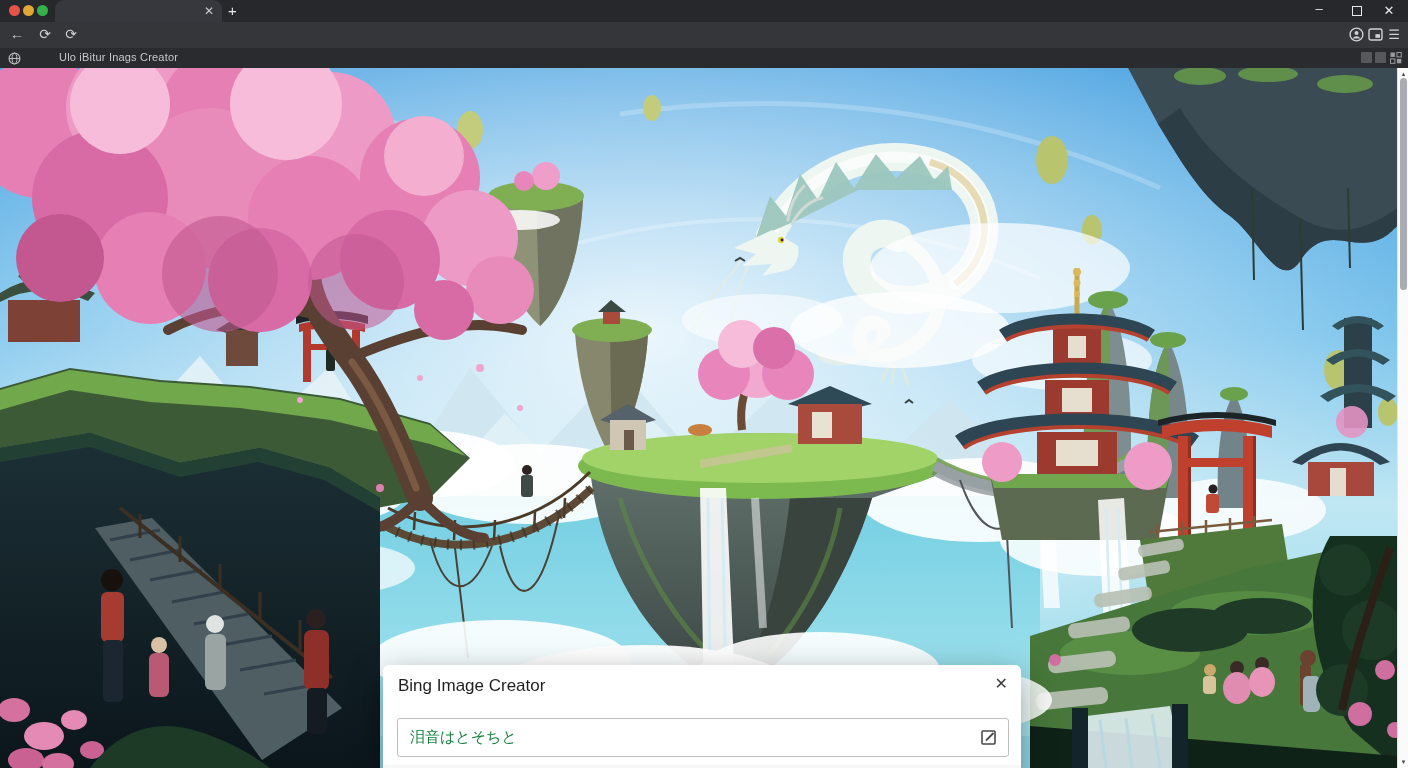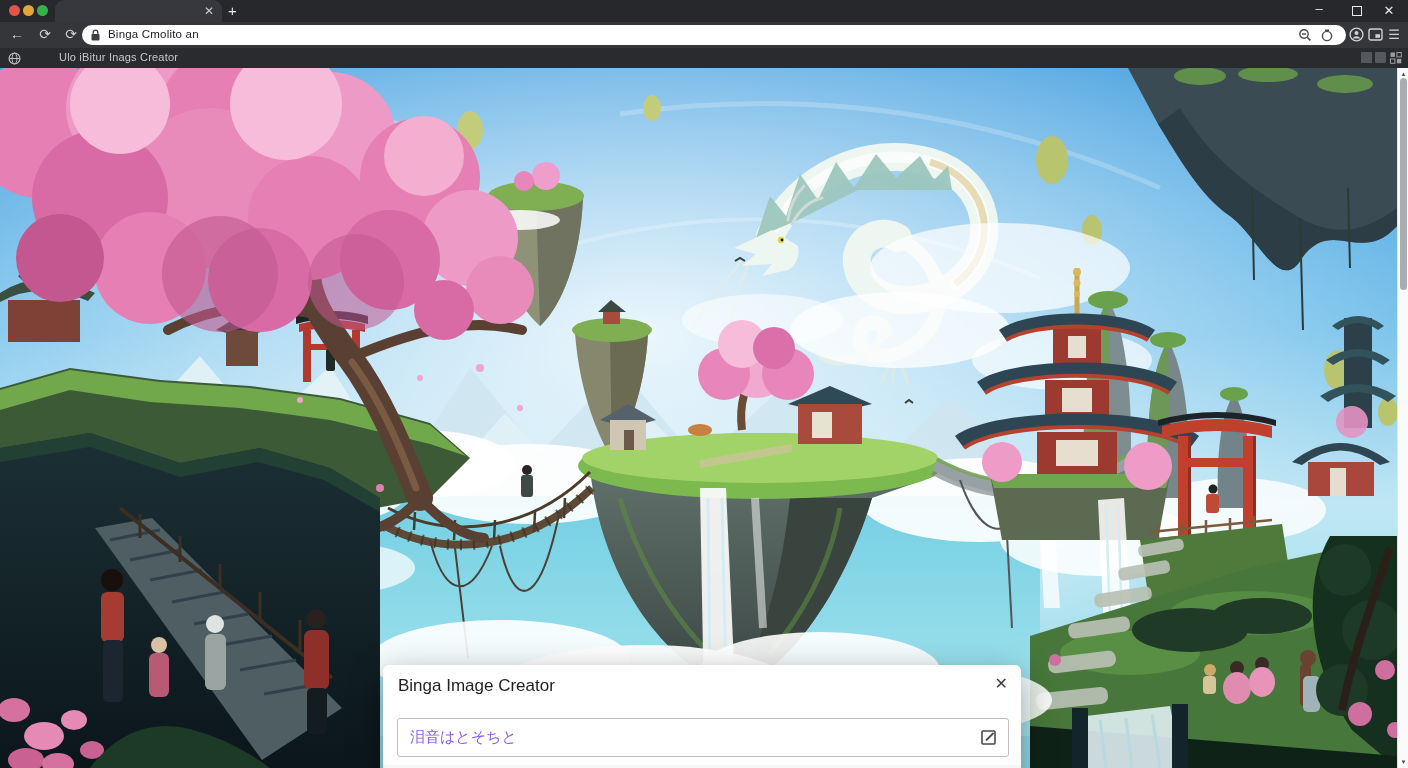--- a/index.html
+++ b/index.html
@@ -40,21 +40,21 @@
   .content{position:absolute;left:0;top:68px;width:1397px;height:700px;overflow:hidden;}
   .scene{position:absolute;left:0;top:0;}
 
   .watermark{position:absolute;left:1208px;top:698px;width:180px;color:#ffffff;font-size:36px;font-weight:800;letter-spacing:1px;transform:skewX(-6deg);text-shadow:0 1px 4px rgba(0,0,0,.35);}
 
   
   .dialog{position:absolute;left:383px;top:597px;width:638px;height:140px;background:#ffffff;border-radius:6px;box-shadow:0 10px 34px rgba(0,0,0,.38);}
   .dialog-title{position:absolute;left:15px;top:11px;font-size:17px;color:#1f1f1f;font-weight:500;}
   .dialog-close{position:absolute;right:13px;top:9px;font-size:16px;color:#3c3c3c;cursor:default;}
   .dialog-input-wrap{position:absolute;left:14px;right:12px;top:53px;height:39px;border:1px solid #bfbfbf;border-radius:3px;background:#fff;}
-  .dialog-input{position:absolute;left:0;top:0;width:100%;height:100%;border:none;outline:none;padding:0 34px 0 12px;font-size:15px;color:#8b5cf6;background:transparent;}
+  .dialog-input{position:absolute;left:0;top:0;width:100%;height:100%;border:none;outline:none;padding:0 34px 0 12px;font-size:15px;color:#15803d;background:transparent;}
   .edit-ico{position:absolute;right:10px;top:10px;}
   .dialog-footer{position:absolute;left:0;right:0;bottom:0;height:40px;background:#f7f7f7;border-radius:0 0 6px 6px;}
 
   
   .scrollbar{position:absolute;right:0;top:68px;width:11px;height:700px;background:#fafafa;border-left:1px solid #e4e4e4;}
   .sb-arrow{position:absolute;left:0;width:11px;text-align:center;color:#4b4b4b;font-size:6px;}
   .sb-thumb{position:absolute;left:2px;top:10px;width:7px;height:212px;background:#a9adb2;border-radius:4px;}
 </style>
 </head>
 <body>
@@ -72,36 +72,20 @@
     <span class="win-ctl win-min">–</span>
     <span class="win-max-box"></span>
     <span class="win-ctl win-close">✕</span>
   </div>
 
   <div class="toolbar">
     <span class="nav-btn" style="left:6px">←</span>
     <span class="nav-btn" style="left:34px">⟳</span>
     <span class="nav-btn" style="left:60px">⟳</span>
 
-    <div class="addressbar">
-      <svg class="lockicon" width="9" height="12" viewBox="0 0 9 12">
-        <rect x="0.5" y="5" width="8" height="6.5" rx="1" fill="#3c4043"></rect>
-        <path d="M2.2 5 V3.4 a2.3 2.3 0 0 1 4.6 0 V5" fill="none" stroke="#3c4043" stroke-width="1.3"></path>
-      </svg>
-      <span class="url">Binga Cmolito an</span>
-      <svg class="bar-ico" style="right:34px" width="14" height="14" viewBox="0 0 14 14">
-        <circle cx="6" cy="6" r="4.2" fill="none" stroke="#4a4a4a" stroke-width="1.4"></circle>
-        <line x1="4" y1="6" x2="8" y2="6" stroke="#4a4a4a" stroke-width="1.4"></line>
-        <line x1="9.2" y1="9.2" x2="12.4" y2="12.4" stroke="#4a4a4a" stroke-width="1.6"></line>
-      </svg>
-      <svg class="bar-ico" style="right:12px" width="14" height="14" viewBox="0 0 14 14">
-        <circle cx="7" cy="8" r="4.6" fill="none" stroke="#4a4a4a" stroke-width="1.4"></circle>
-        <path d="M5 2.2 h4 M7 2.2 v1.6" stroke="#4a4a4a" stroke-width="1.4" fill="none"></path>
-      </svg>
-    </div>
 
     <svg class="tb-right-ico" style="right:44px" width="15" height="15" viewBox="0 0 15 15">
       <circle cx="7.5" cy="7.5" r="6.4" fill="none" stroke="#cfd1d3" stroke-width="1.4"></circle>
       <circle cx="7.5" cy="6" r="2" fill="#cfd1d3"></circle>
       <path d="M3.6 11.6 a4.4 4.4 0 0 1 7.8 0" fill="#cfd1d3"></path>
     </svg>
     <svg class="tb-right-ico" style="right:25px" width="15" height="15" viewBox="0 0 15 15">
       <rect x="1" y="2" width="13" height="11" rx="2" fill="none" stroke="#cfd1d3" stroke-width="1.4"></rect>
       <rect x="7.4" y="7.2" width="4.6" height="3.6" fill="#cfd1d3"></rect>
     </svg>
@@ -482,21 +466,21 @@
           <ellipse cx="58" cy="696" rx="16" ry="11" fill="#d4719e"></ellipse>
             <ellipse cx="92" cy="682" rx="12" ry="9" fill="#c96292"></ellipse>
           <path d="M90,700 C120,660 160,650 200,664 C240,676 270,700 270,700 Z" fill="#1d3a26"></path>
         </g>
       </g>
     </svg>
 
     <div class="watermark">DALL-E 3</div>
 
     <div class="dialog">
-      <div class="dialog-title">Binga Image Creator</div>
+      <div class="dialog-title">Bing Image Creator</div>
       <span class="dialog-close">✕</span>
       <div class="dialog-input-wrap">
         <input class="dialog-input" type="text" value="泪音はとそちと" style="">
         <svg class="edit-ico" width="18" height="18" viewBox="0 0 18 18">
           <rect x="2" y="2" width="13" height="13" rx="1" fill="none" stroke="#4a4a4a" stroke-width="1.6"></rect>
           <line x1="6" y1="11.5" x2="13.5" y2="4" stroke="#4a4a4a" stroke-width="1.8"></line>
         </svg>
       </div>
       <div class="dialog-footer">
         

